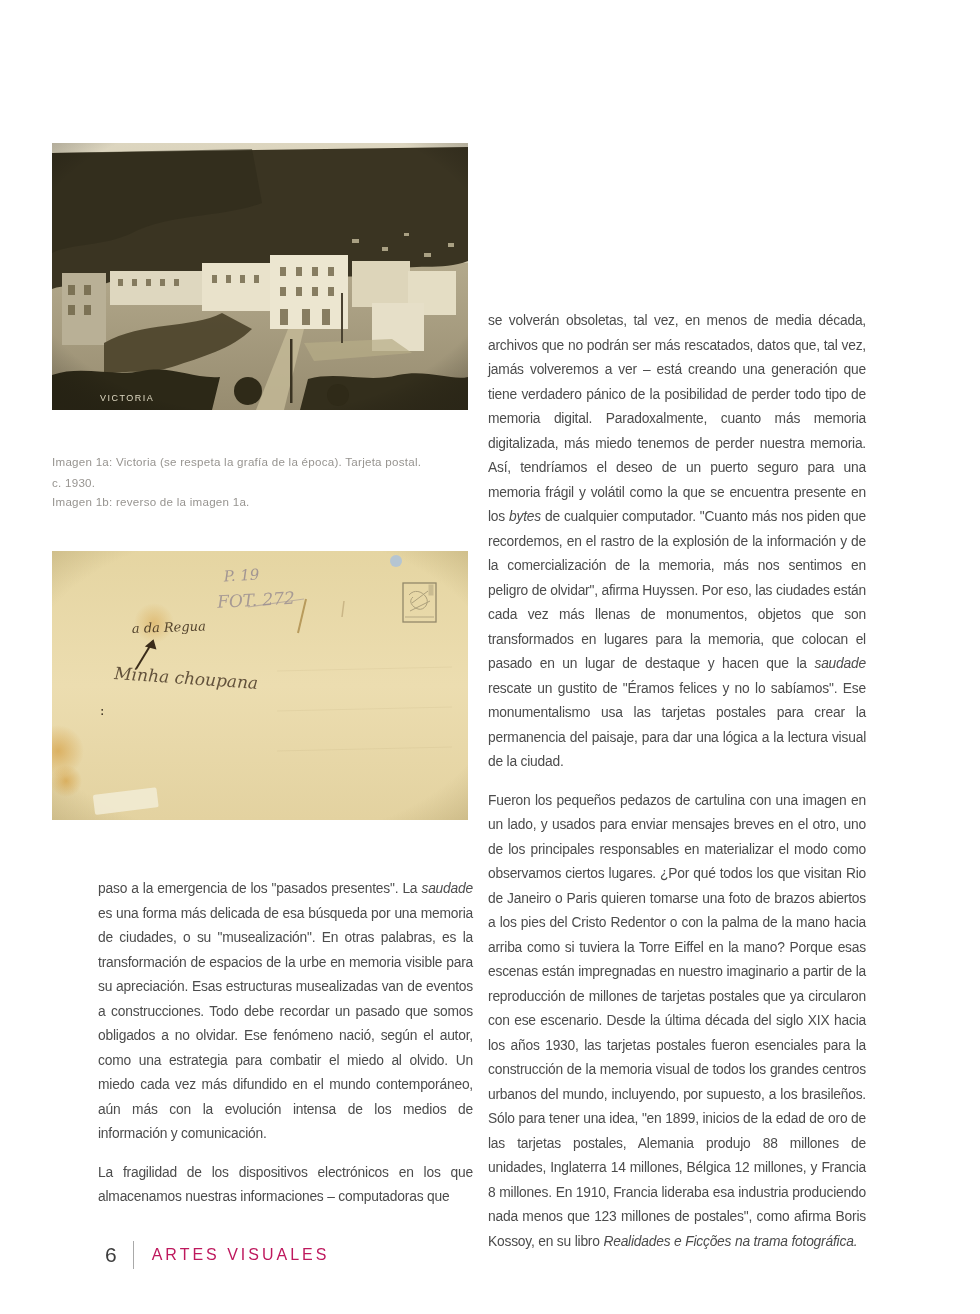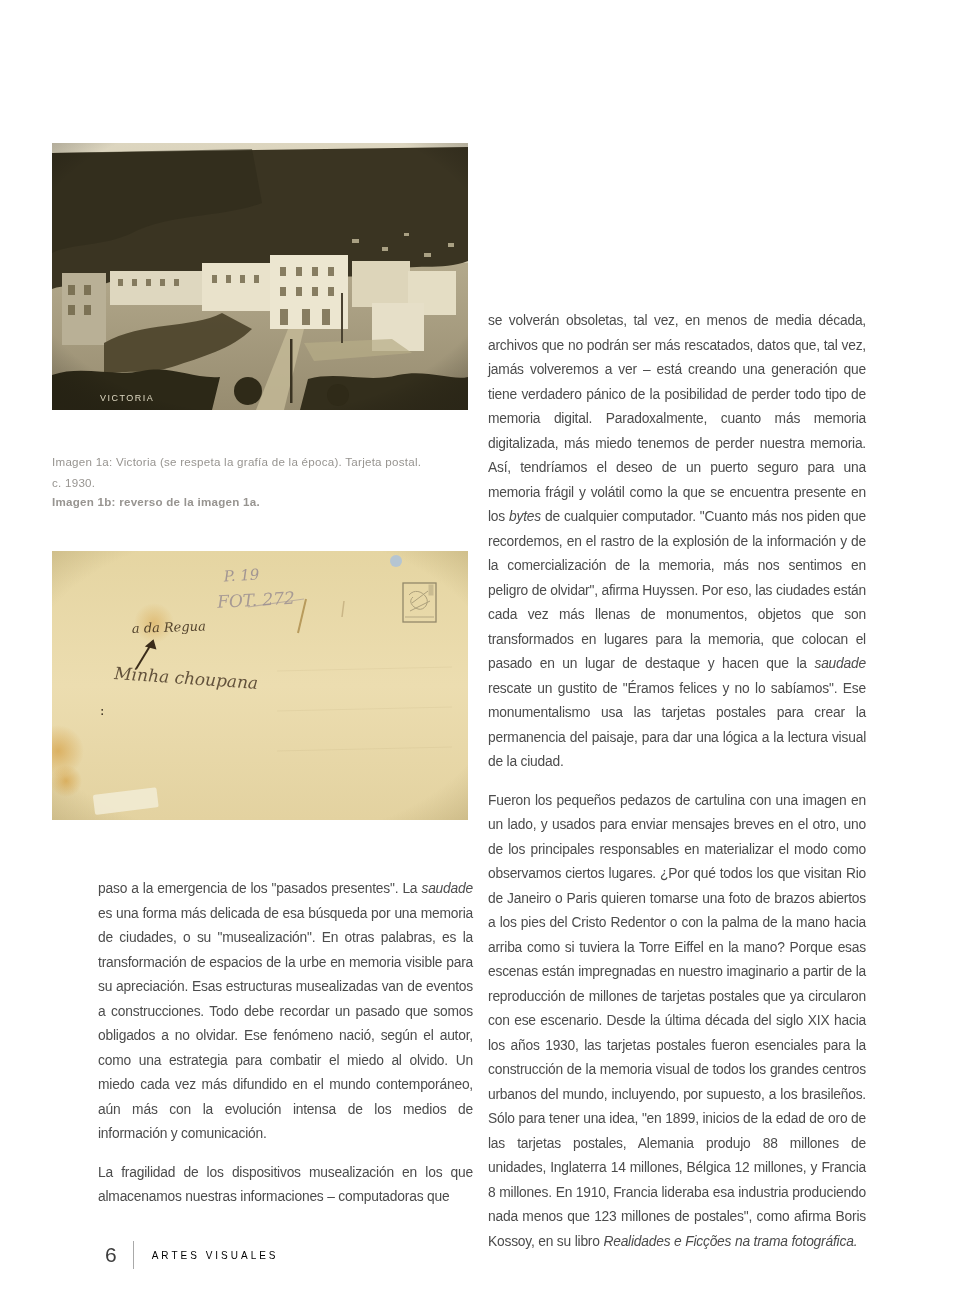--- a/index.html
+++ b/index.html
@@ -36,21 +36,21 @@
     left:105px;top:1238px;
     display:flex;align-items:center;height:34px;
   }
   .pageno{
     color:#3d3d3d;font-size:21px;line-height:34px;
   }
   .footer-bar{
     width:1px;height:28px;background:#a9a9a9;margin:0 18px 0 16px;
   }
   .section-title{
-    color:#000000;font-size:10px;letter-spacing:3px;
+    color:#be185d;font-size:16px;letter-spacing:3px;
     transform:scaleY(1.05);
   }
 </style>
 </head>
 <body>
 
 <div class="page">
 
   <svg class="fig" style="left:52px;top:143px;" width="416" height="267" viewBox="0 0 416 267" role="img">
     <defs>
@@ -136,21 +136,21 @@
     <rect x="289" y="150" width="2" height="50" fill="#4a4230"></rect>
 
     <rect x="0" y="0" width="416" height="267" fill="url(#vign)"></rect>
     <text x="48" y="258" font-family="Liberation Sans, sans-serif" font-size="9" letter-spacing="1.5" fill="#efe9d2" opacity="0.9">VICTORIA</text>
   </svg>
 
   <div class="caption" style="left:52px;top:427px;width:372px;margin-top:24px;">
     <div>Imagen 1a: Victoria (se respeta la grafía de la época). Tarjeta postal. c. 1930.</div>
   </div>
 
-  <div class="caption" style="left:52px;top:491px;width:372px;font-weight:bold;">Imagen 1b: reverso de la imagen 1a.</div>
+  <div class="caption" style="left:52px;top:491px;width:372px;">Imagen 1b: reverso de la imagen 1a.</div>
 
   <svg class="fig" style="left:52px;top:551px;" width="416" height="269" viewBox="0 0 416 269" role="img">
     <defs>
       <linearGradient id="cardg" x1="0" y1="0" x2="0" y2="1">
         <stop offset="0" stop-color="#e5d5a2"></stop>
         <stop offset="0.5" stop-color="#ecddb0"></stop>
         <stop offset="1" stop-color="#e3d2a0"></stop>
       </linearGradient>
       <radialGradient id="stain1" cx="0.5" cy="0.5" r="0.5">
         <stop offset="0" stop-color="#d1922a" stop-opacity="0.55"></stop>
@@ -202,21 +202,21 @@
     </g>
     <text x="62" y="128" font-family="DejaVu Serif, serif" font-style="italic" font-size="17" fill="#54432f" transform="rotate(4 62 128)" opacity="0.9">Minha choupana</text>
 
     <text x="48" y="164" font-size="13" fill="#33281a" font-family="DejaVu Serif, serif">:</text>
 
     <rect x="42" y="244" width="64" height="20" rx="2" fill="#f2ecd6" opacity="0.85" transform="rotate(-7 42 254)"></rect>
   </svg>
 
   <div class="bodycol" style="left:98px;top:877px;width:375px;">
     <p><span>paso a la emergencia de los "pasados presentes". La </span><i>saudade</i><span> es una forma más delicada de esa búsqueda por una memoria de ciudades, o su "musealización". En otras palabras, es la transformación de espacios de la urbe en memoria visible para su apreciación. Esas estructuras musealizadas van de eventos a construcciones. Todo debe recordar un pasado que somos obligados a no olvidar. Ese fenómeno nació, según el autor, como una estrategia para combatir el miedo al olvido. Un miedo cada vez más difundido en el mundo contemporáneo, aún más con la evolución intensa de los medios de información y comunicación.</span></p>
-    <p><span>La fragilidad de los dispositivos musealización en los que almacenamos nuestras informaciones – computadoras que</span></p>
+    <p><span>La fragilidad de los dispositivos electrónicos en los que almacenamos nuestras informaciones – computadoras que</span></p>
   </div>
 
   <div class="bodycol" style="left:488px;top:309px;width:378px;">
     <p><span>se volverán obsoletas, tal vez, en menos de media década, archivos que no podrán ser más rescatados, datos que, tal vez, jamás volveremos a ver – está creando una generación que tiene verdadero pánico de la posibilidad de perder todo tipo de memoria digital. Paradoxalmente, cuanto más memoria digitalizada, más miedo tenemos de perder nuestra memoria. Así, tendríamos el deseo de un puerto seguro para una memoria frágil y volátil como la que se encuentra presente en los </span><i>bytes</i><span> de cualquier computador. "Cuanto más nos piden que recordemos, en el rastro de la explosión de la información y de la comercialización de la memoria, más nos sentimos en peligro de olvidar", afirma Huyssen. Por eso, las ciudades están cada vez más llenas de monumentos, objetos que son transformados en lugares para la memoria, que colocan el pasado en un lugar de destaque y hacen que la </span><i>saudade</i><span> rescate un gustito de "Éramos felices y no lo sabíamos". Ese monumentalismo usa las tarjetas postales para crear la permanencia del paisaje, para dar una lógica a la lectura visual de la ciudad.</span></p>
     <p><span>Fueron los pequeños pedazos de cartulina con una imagen en un lado, y usados para enviar mensajes breves en el otro, uno de los principales responsables en materializar el modo como observamos ciertos lugares. ¿Por qué todos los que visitan Rio de Janeiro o Paris quieren tomarse una foto de brazos abiertos a los pies del Cristo Redentor o con la palma de la mano hacia arriba como si tuviera la Torre Eiffel en la mano? Porque esas escenas están impregnadas en nuestro imaginario a partir de la reproducción de millones de tarjetas postales que ya circularon con ese escenario. Desde la última década del siglo XIX hacia los años 1930, las tarjetas postales fueron esenciales para la construcción de la memoria visual de todos los grandes centros urbanos del mundo, incluyendo, por supuesto, a los brasileños. Sólo para tener una idea, "en 1899, inicios de la edad de oro de las tarjetas postales, Alemania produjo 88 millones de unidades, Inglaterra 14 millones, Bélgica 12 millones, y Francia 8 millones. En 1910, Francia lideraba esa industria produciendo nada menos que 123 millones de postales", como afirma Boris Kossoy, en su libro </span><i>Realidades e Ficções na trama fotográfica.</i></p>
   </div>
 
   <div class="footer">
     <span class="pageno">6</span>
     <span class="footer-bar"></span>

